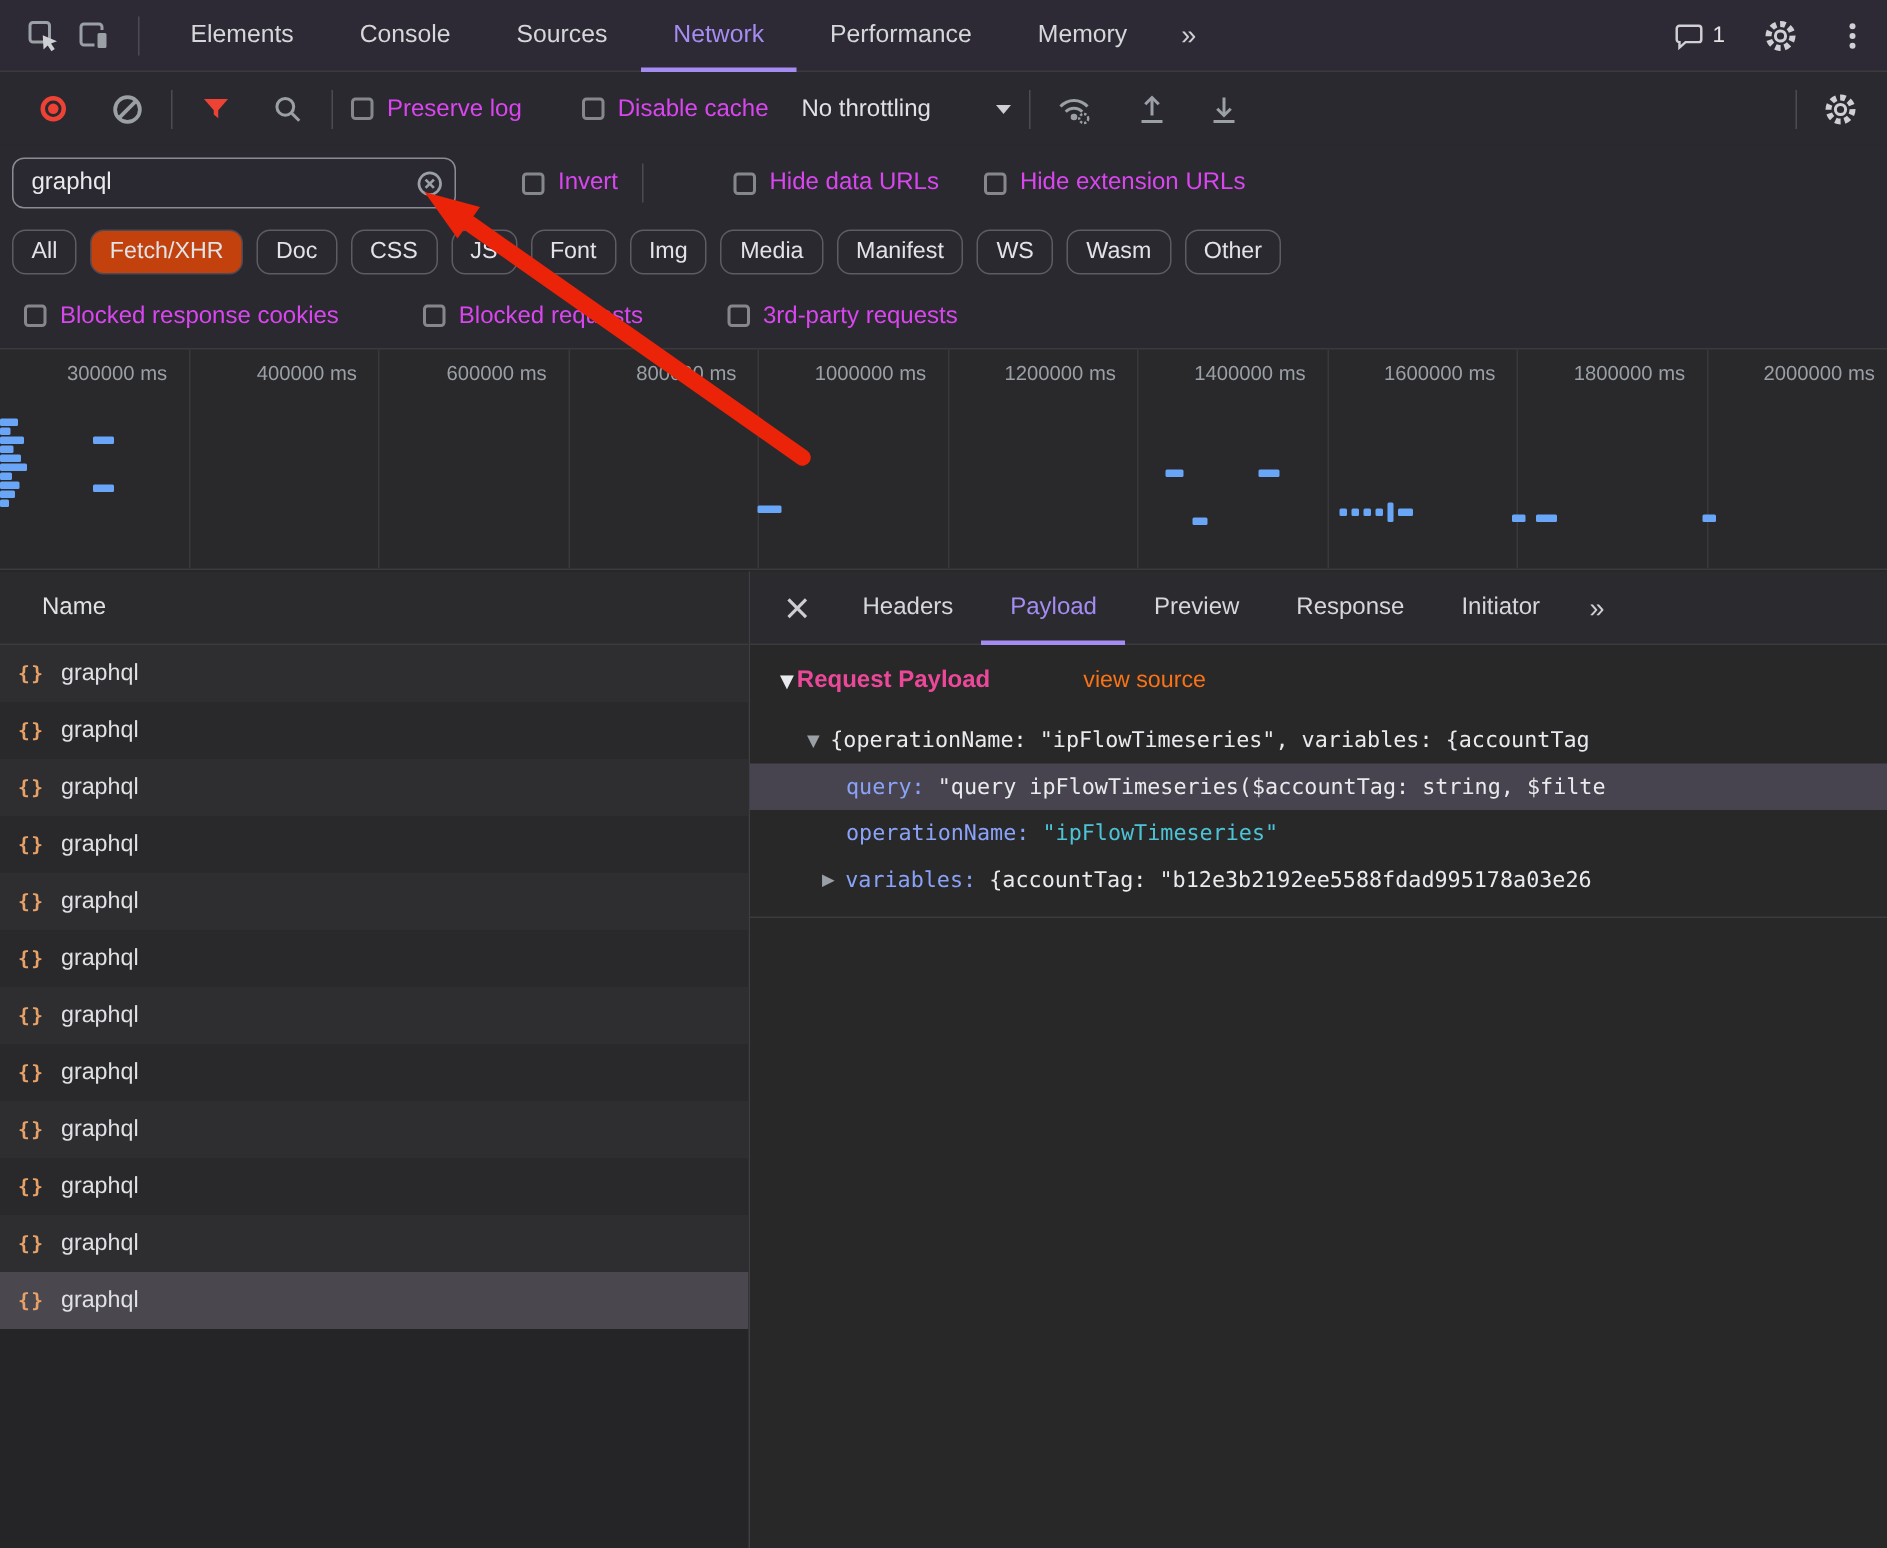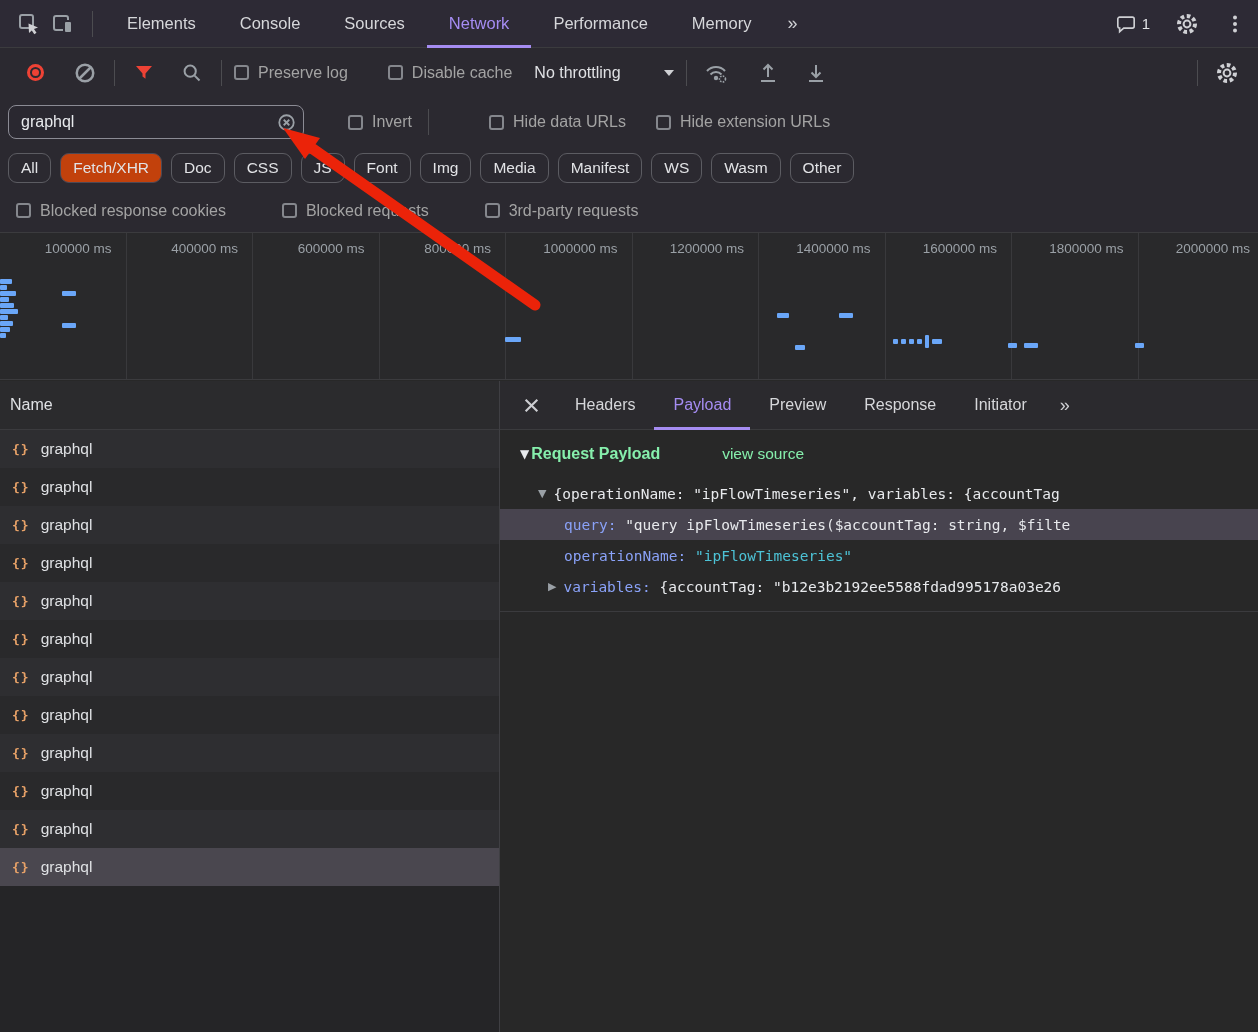--- a/index.html
+++ b/index.html
@@ -20,21 +20,21 @@
   .tab.selected{color:var(--accent);box-shadow:inset 0 -3px 0 var(--accent)}
   .chev{font-size:18px;color:#cfd0d4;padding:0 14px}
   .badge-wrap{display:flex;align-items:center;gap:6px;margin-right:20px}
   .badge-num{font-size:15px;color:#e2e3e6}
   
   .actionbar{top:48px;height:49px;background:var(--band);padding-left:18px}
   .rec{width:17px;height:17px;border:3px solid var(--red);border-radius:50%;position:relative}
   .rec::after{content:"";position:absolute;inset:2px;background:var(--red);border-radius:50%}
   .cbg{display:flex;align-items:center;flex:0 0 auto}
   .cb{width:15px;height:15px;border:2px solid #85878d;border-radius:3px;flex:0 0 auto}
-  .cb-lab{font-size:16px;color:#a3a3a3;margin-left:9px;white-space:nowrap}
+  .cb-lab{font-size:16px;color:#d946ef;margin-left:9px;white-space:nowrap}
   .throttle{display:flex;align-items:center;gap:43px;margin-left:22px;font-size:16px;color:#e0e1e4}
   .caret{width:0;height:0;border-left:5.5px solid transparent;border-right:5.5px solid transparent;border-top:6.5px solid #cfd0d4}
   
   .filterrow{top:97px;height:50px;background:var(--band);padding-left:8px}
   .fi-wrap{position:relative;flex:0 0 auto}
   .filter-input{width:296px;height:34px;background:#2a2830;border:1px solid #8b8b94;border-radius:8px;color:#e8eaed;font-size:16px;padding:0 36px 0 12px;outline:none;font-family:"Liberation Sans",sans-serif}
   .fi-clear{position:absolute;right:9px;top:9px}
   .filterrow .cbg{margin-left:44px}
   
   .chiprow{top:147px;height:42px;background:var(--band);padding-left:8px;gap:9px}
@@ -44,38 +44,38 @@
   .extrarow{top:189px;height:43px;background:var(--band);padding-left:16px;gap:56px}
   
   .overview{position:absolute;top:232px;height:148px;left:0;right:0;border-top:1px solid var(--border);border-bottom:1px solid var(--border);background:#29292b;overflow:hidden}
   .ov-cells{display:flex;height:100%}
   .ov-cell{flex:0 0 126.5px;border-right:1px solid #39393c;padding:8px 14px 0 0;text-align:right;font-size:13.5px;color:var(--muted);white-space:nowrap;overflow:hidden}
   .bars{position:absolute;inset:0}
   .wbar{position:absolute;border-radius:1px}
   
   .main{position:absolute;top:381px;bottom:0;left:0;right:0;display:flex}
   .left{flex:0 0 500px;width:500px;border-right:1px solid #3f3f43;background:#252527;display:flex;flex-direction:column;overflow:hidden}
-  .lh{height:49px;border-bottom:1px solid var(--border);display:flex;align-items:center;padding-left:10px;font-size:16px;background:#2b2b2d;flex:0 0 auto}
+  .lh{height:49px;border-bottom:1px solid var(--border);display:flex;align-items:center;padding-left:28px;font-size:16px;background:#2b2b2d;flex:0 0 auto}
   .rrow{height:38px;display:flex;align-items:center;padding-left:12px;font-size:15.5px;gap:11px;flex:0 0 auto}
   .rows .rrow:nth-child(odd){background:#2e2e31}
   .rows .rrow:nth-child(even){background:#29292b}
   .rows .rrow.selected{background:#4a474f}
   .braces{font-family:"DejaVu Sans Mono",monospace;font-size:13px;color:#e8a268;font-weight:bold;letter-spacing:1px}
   .right{flex:1;min-width:0;background:var(--bg);display:flex;flex-direction:column;overflow:hidden}
   .dtabs{height:49px;border-bottom:1px solid var(--border);display:flex;align-items:center;background:#2b2a2e;flex:0 0 auto}
   .dtab{height:49px;display:flex;align-items:center;padding:0 19px;font-size:16px;color:#d6d7da}
   .dtab.selected{color:var(--accent);box-shadow:inset 0 -3px 0 var(--accent)}
   .closeb{width:34px;height:34px;display:flex;align-items:center;justify-content:center;margin:0 8px 0 14px}
   
   .payload-header{height:48px;display:flex;align-items:center;padding-left:20px}
   .tri{font-family:"DejaVu Sans",sans-serif;font-size:11px;margin-right:7px}
   .tri.white{color:#e8eaed;font-size:12px;margin-right:2px}
   .tri.gray{color:#9aa0a6}
-  .pl-title{font-size:16px;font-weight:bold;color:#86efac}
-  .view-source{margin-left:62px;font-size:15.5px;color:#86efac}
+  .pl-title{font-size:16px;font-weight:bold;color:#ec4899}
+  .view-source{margin-left:62px;font-size:15.5px;color:#f97316}
   .tree-row{height:31px;display:flex;align-items:center;white-space:nowrap;overflow:hidden;font-family:"DejaVu Sans Mono",monospace;font-size:14.5px}
   .t-root{padding-left:38px;color:#e8eaed}
   .t-entry{padding-left:64px}
   .t-entry.expandable{padding-left:48px}
   .mono{font-family:"DejaVu Sans Mono",monospace}
   .k{color:var(--key)}
   .k::after{content:": ";white-space:pre}
   .v-str{color:var(--teal)}
   .v-plain{color:#e8eaed}
   .tree-row.highlighted{background:#48444f}
@@ -261,21 +261,21 @@
     <span class="cb-lab">Blocked requests</span>
   </div>
   <div class="cbg">
     <span class="cb"></span>
     <span class="cb-lab">3rd-party requests</span>
   </div>
 </div>
 
 <div class="overview">
   <div class="ov-cells">
-    <div class="ov-cell">100000 ms</div>
+    <div class="ov-cell">300000 ms</div>
     <div class="ov-cell">400000 ms</div>
     <div class="ov-cell">600000 ms</div>
     <div class="ov-cell">800000 ms</div>
     <div class="ov-cell">1000000 ms</div>
     <div class="ov-cell">1200000 ms</div>
     <div class="ov-cell">1400000 ms</div>
     <div class="ov-cell">1600000 ms</div>
     <div class="ov-cell">1800000 ms</div>
     <div class="ov-cell">2000000 ms</div>
   </div>

